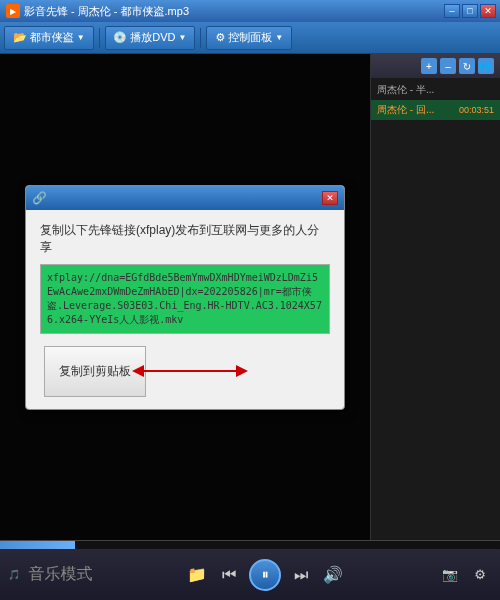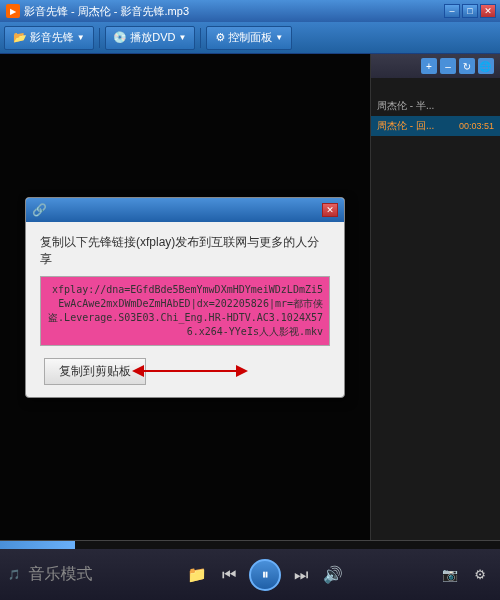--- a/index.html
+++ b/index.html
@@ -134,21 +134,21 @@
       font-size: 10px;
       cursor: pointer;
       display: flex;
       align-items: center;
       justify-content: center;
       border-radius: 2px;
     }
     .playlist-items {
       flex: 1;
       overflow-y: auto;
-      padding: 18px 0;
+      padding: 2px 0;
     }
 
     
     .bottom-bar {
       height: 60px;
       background: linear-gradient(to bottom, #2a2a3a, #1a1a2a);
       border-top: 1px solid #444;
       display: flex;
       flex-direction: column;
     }
@@ -244,43 +244,42 @@
     }
     .dialog-content {
       padding: 12px 14px;
     }
     .dialog-desc {
       font-size: 12px;
       color: #333;
       margin-bottom: 8px;
     }
     .dialog-link-box {
-      background: #ec4899;
+      background: #22c55e;
       border: 1px solid #aaa;
       padding: 6px;
       font-size: 10px;
       color: #333;
       word-break: break-all;
       line-height: 1.4;
       min-height: 70px;
       margin-bottom: 12px;
       font-family: monospace;
-      text-align: right;
     }
     .dialog-buttons {
       display: flex;
       align-items: center;
       justify-content: space-between;
       padding: 0 4px;
       position: relative;
     }
     .dialog-btn {
       background: linear-gradient(to bottom, #f8f8f8, #ddd);
       border: 1px solid #aaa;
-      padding: 4px 14px;
+      padding: 16px 14px;
       font-size: 12px;
       cursor: pointer;
       color: #333;
     }
 
     
     .arrow-container {
       position: absolute;
       left: 100px;
       top: 50%;
@@ -332,33 +331,33 @@
       font-size: 9px;
       color: #666;
     }
   </style>
 </head>
 <body>
 
 <div class="title-bar">
   <div class="title-bar-left">
     <div class="title-icon">▶</div>
-    <span>影音先锋 - 周杰伦 - 影音先锋.mp3</span>
+    <span>影音先锋 - 周杰伦 - 都市侠盗.mp3</span>
   </div>
   <div class="title-bar-buttons">
     <div class="title-btn">–</div>
     <div class="title-btn">□</div>
     <div class="title-btn close">✕</div>
   </div>
 </div>
 
 <div class="toolbar">
   <button class="toolbar-btn">
     <span>📂</span>
-    <span>影音先锋</span>
+    <span>都市侠盗</span>
     <span class="dropdown-arrow">▼</span>
   </button>
   <div class="toolbar-separator"></div>
   <button class="toolbar-btn">
     <span>💿</span>
     <span>播放DVD</span>
     <span class="dropdown-arrow">▼</span>
   </button>
   <div class="toolbar-separator"></div>
   <button class="toolbar-btn">
@@ -402,21 +401,21 @@
         <button class="playlist-ctrl-btn">–</button>
         <button class="playlist-ctrl-btn">↻</button>
         <button class="playlist-ctrl-btn">🌐</button>
       </div>
     </div>
     <div class="playlist-items">
       <div class="playlist-item-row">
         <span class="playlist-item-name">周杰伦 - 半...</span>
         <span class="playlist-item-time"></span>
       </div>
-      <div class="playlist-item-row" style="background:#0c4a6e">
+      <div class="playlist-item-row" style="background:#14532d">
         <span class="playlist-item-name active">周杰伦 - 回...</span>
         <span class="playlist-item-time" style="color:#ff9933">00:03:51</span>
       </div>
     </div>
   </div>
 </div>
 
 <div class="bottom-bar">
   <div class="progress-bar-container">
     <div class="progress-bar-fill"></div>

